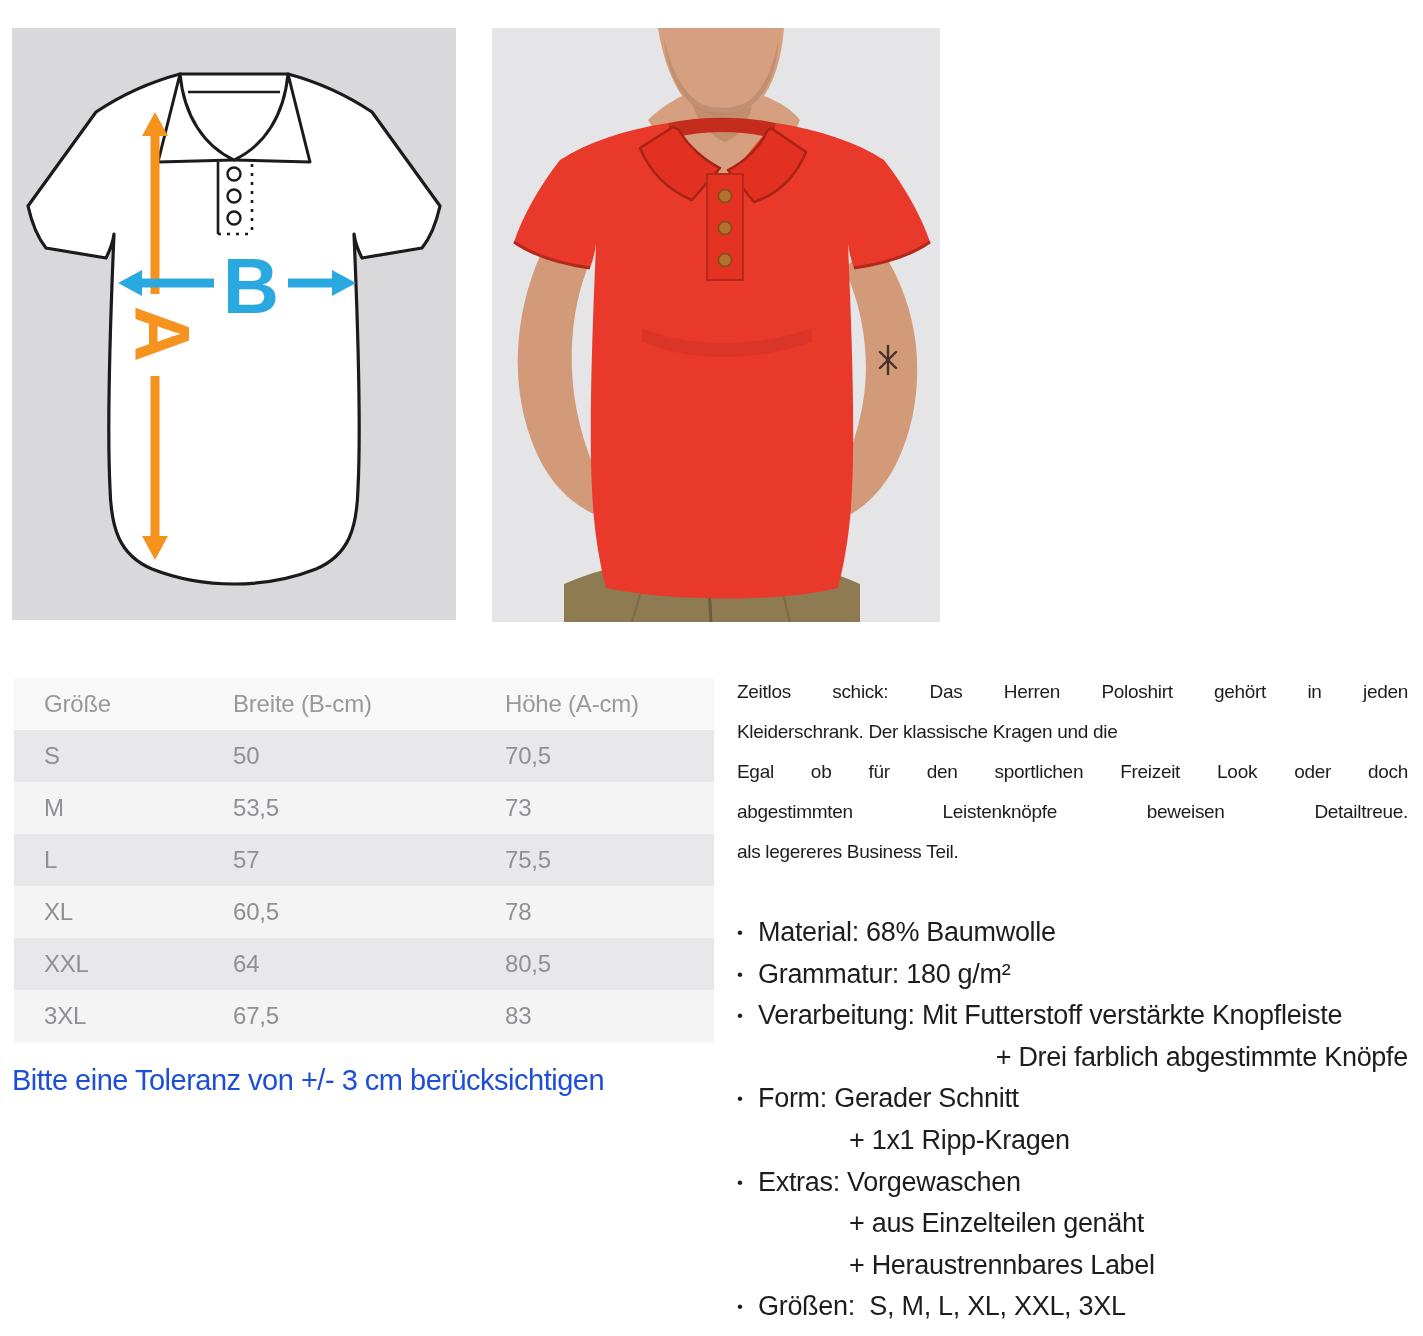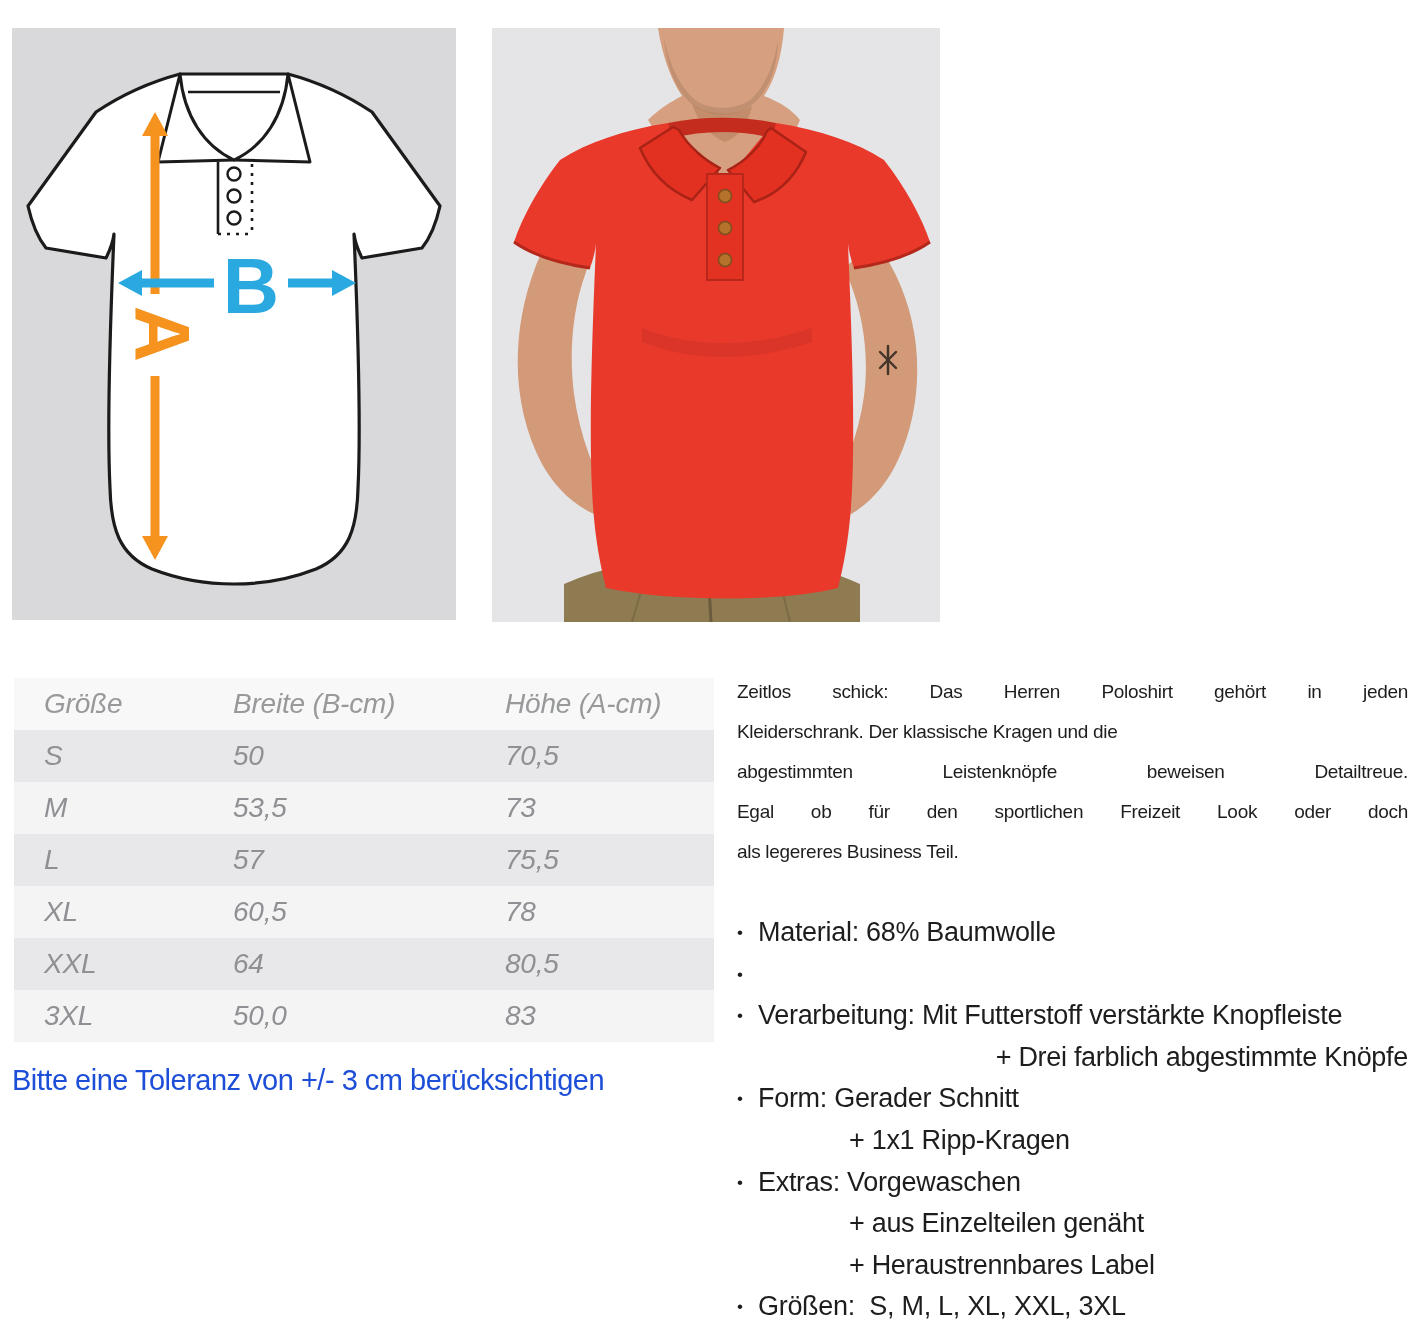--- a/index.html
+++ b/index.html
@@ -6,21 +6,21 @@
   .page{position:relative;width:1423px;height:1336px;background:#ffffff;
         font-family:"Liberation Sans", sans-serif;overflow:hidden;}
 
   
   .fig-diagram{position:absolute;left:12px;top:28px;width:444px;height:592px;}
   .fig-photo{position:absolute;left:492px;top:28px;width:448px;height:594px;}
   .fig-diagram svg,.fig-photo svg{display:block;width:100%;height:100%;}
 
   
   .size-table{position:absolute;left:14px;top:678px;width:700px;
-              font-size:28px;color:#8f9093;letter-spacing:-0.2px;font-style:italic;}
+              font-size:24px;color:#8f9093;letter-spacing:-0.2px;}
   .t-row{display:grid;grid-template-columns:219px 272px 1fr;height:52px;align-items:center;}
   .t-head{background:#f8f8f9;color:#98999b;}
   .t-row .c1{padding-left:30px;}
   .row-odd{background:#e8e8ea;}
   .row-even{background:#f4f4f5;}
 
   .tolerance{position:absolute;left:12px;top:1064px;width:700px;
              font-size:29px;color:#1d4ed8;letter-spacing:-0.5px;}
 
   
@@ -163,43 +163,44 @@
       <div>60,5</div>
       <div>78</div>
     </div>
     <div class="t-row row-odd">
       <div class="c1">XXL</div>
       <div>64</div>
       <div>80,5</div>
     </div>
     <div class="t-row row-even">
       <div class="c1">3XL</div>
-      <div>50,0</div>
+      <div>67,5</div>
       <div>83</div>
     </div>
   </div>
 
   <div class="tolerance">Bitte eine Toleranz von +/- 3 cm berücksichtigen</div>
 
   <div class="desc">
     <div class="para">
       <div class="jl">Zeitlos schick: Das Herren Poloshirt gehört in jeden</div>
       <div>Kleiderschrank. Der klassische Kragen und die</div>
+      <div class="jl">Egal ob für den sportlichen Freizeit Look oder doch</div>
       <div class="jl">abgestimmten Leistenknöpfe beweisen Detailtreue.</div>
-      <div class="jl">Egal ob für den sportlichen Freizeit Look oder doch</div>
       <div>als legereres Business Teil.</div>
     </div>
 
     <div class="blist">
       <div class="b-row">
         <span class="b-dot">•</span>
         <span class="b-text">Material: 68% Baumwolle</span>
       </div>
       <div class="b-row">
         <span class="b-dot">•</span>
+        <span class="b-text">Grammatur: 180 g/m²</span>
       </div>
       <div class="b-row">
         <span class="b-dot">•</span>
         <span class="b-text">Verarbeitung: Mit Futterstoff verstärkte Knopfleiste</span>
       </div>
       <div class="b-row cont-right">
         <span class="b-text">+ Drei farblich abgestimmte Knöpfe</span>
       </div>
       <div class="b-row">
         <span class="b-dot">•</span>

